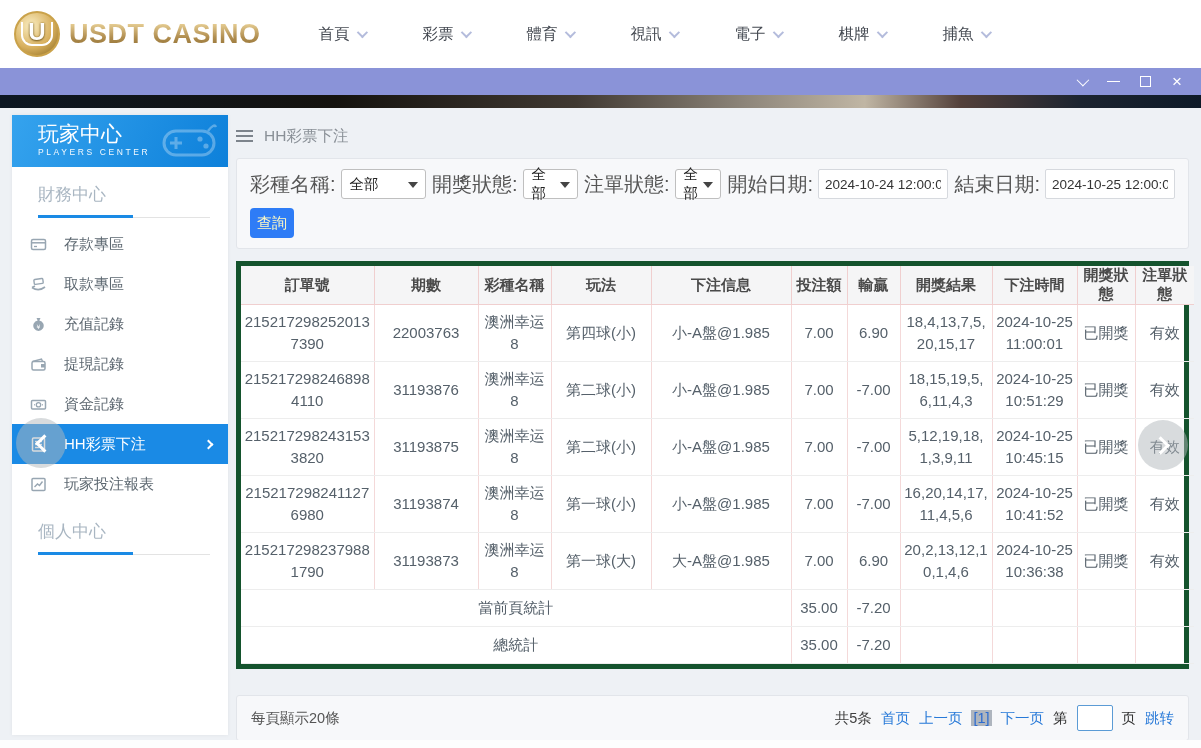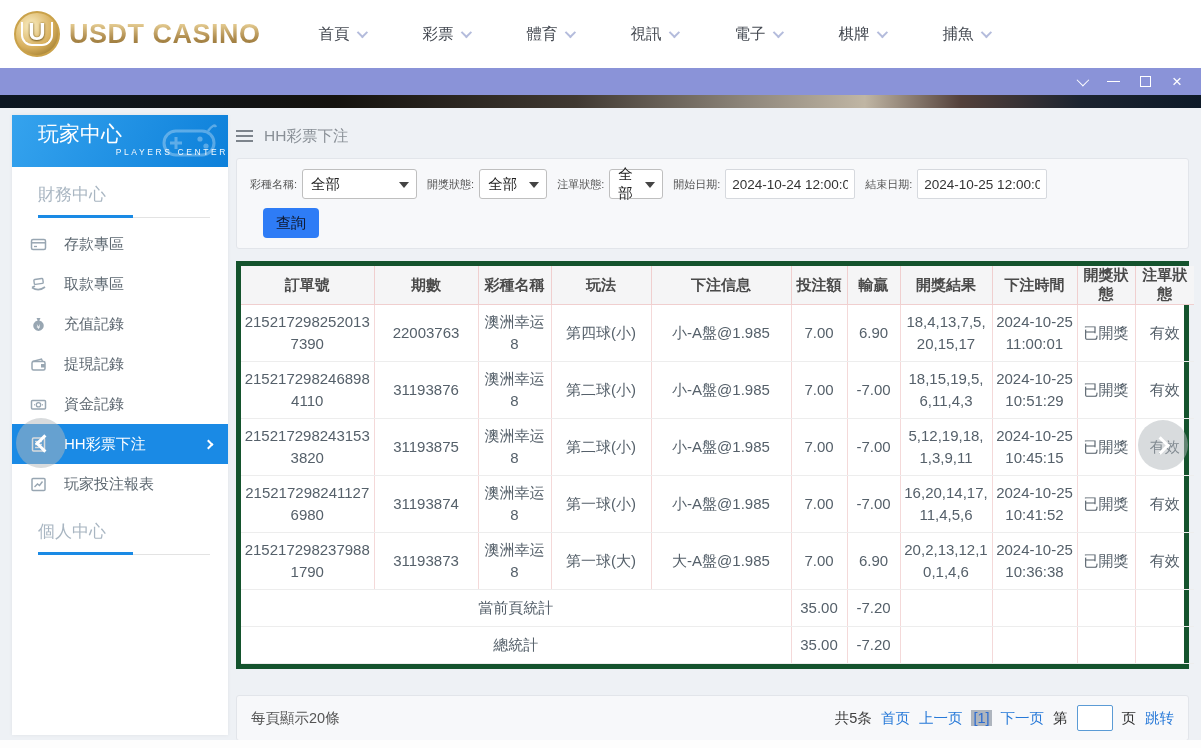--- a/index.html
+++ b/index.html
@@ -42,21 +42,21 @@
 
   
   .main-bg { position:absolute; top:108px; left:0; width:1201px; height:632px; background:#eef1f5; }
 
   
   .sidebar { position:absolute; left:12px; top:115px; width:216px; height:620px; background:#fff;
     box-shadow:0 0 4px rgba(0,0,0,0.06); overflow:hidden; }
   .sidebar-head { height:52px; background:linear-gradient(115deg,#35a3ee 0%,#0d80da 100%);
     padding:6px 0 0 26px; position:relative; overflow:hidden; }
   .sidebar-title { font-size:21px; color:#fff; line-height:26px; }
-  .sidebar-sub { font-size:8.5px; color:rgba(255,255,255,0.95); letter-spacing:2.6px;text-align:right; }
+  .sidebar-sub { font-size:8.5px; color:rgba(255,255,255,0.95); letter-spacing:2.6px; }
   .gamepad { position:absolute; right:10px; top:8px; opacity:0.3; }
   .section { margin:16px 18px 0 26px; }
   .section-title { font-size:17px; color:#a9b6c2; padding-bottom:9px; }
   .section-rule { border-bottom:1px solid #e3e3e3; position:relative; height:3px; }
   .section-rule::after { content:""; position:absolute; left:0; bottom:-1px; width:95px; height:3px; background:#1a8ae5; }
   .menu { margin-top:6px; }
   .menu-item { height:40px; display:flex; align-items:center; padding-left:18px; gap:17px;
     font-size:15px; color:#5c6770; cursor:pointer; position:relative; }
   .menu-item .ic { width:17px; height:17px; display:flex; align-items:center; justify-content:center; color:#98a6b2; font-size:15px; }
   .menu-item.active { background:#1a8ae5; color:#fff; }
@@ -68,32 +68,32 @@
   .content { position:absolute; left:236px; top:108px; width:953px; }
   .breadcrumb { padding-top:16px; height:40px; display:flex; align-items:center; gap:11px; }
   .hamburger { width:17px; height:2px; background:#7d848c; position:relative; }
   .hamburger::before,.hamburger::after { content:""; position:absolute; left:0; width:17px; height:2px; background:#7d848c; }
   .hamburger::before { top:-5px; } .hamburger::after { top:5px; }
   .breadcrumb .bc-title { font-size:15.5px; color:#8a9097; }
 
   .filter-panel { margin-top:10px; background:#f7f8fa; border:1px solid #e2e5ea; border-radius:3px;
     padding:10px 13px; }
   .filter-row { display:flex; align-items:center; }
-  .f-label { font-size:11px; color:#555; margin-right:5px; white-space:nowrap; }
+  .f-label { font-size:20px; color:#555; margin-right:5px; white-space:nowrap; }
   .f-sep { width:10px; }
   .fake-select { height:30px; background:#fff; border:1px solid #bfbfbf; border-radius:3px;
     display:flex; align-items:center; padding:0 22px 0 8px; font-size:14.5px; color:#222;
     position:relative; cursor:pointer; }
   .fake-select::after { content:""; position:absolute; right:7px; top:12px; border:5px solid transparent;
     border-top:6px solid #444; }
   .sel-lottery { width:115px; } .sel-draw { width:68px; } .sel-order { width:54px; }
   .date-input { height:30px; width:130px; background:#fff; border:1px solid #d6d9de; border-radius:2px;
     padding:0 6px; font-size:13.5px; color:#333; font-family:"Liberation Sans","DejaVu Sans",sans-serif; }
-  .btn-query { margin-top:9px; width:56px; height:30px; background:#2e7cf6; color:#0f172a; border:none;
-    border-radius:4px; font-size:15px; cursor:pointer; font-family:inherit;margin-left:13px; }
+  .btn-query { margin-top:9px; width:44px; height:30px; background:#2e7cf6; color:#fef9c3; border:none;
+    border-radius:4px; font-size:15px; cursor:pointer; font-family:inherit; }
 
   
   .table-wrap { margin-top:12px; background:#fff; border:5px solid #14532d; }
   table { width:100%; border-collapse:collapse; table-layout:fixed; }
   th { background:#f5f5f6; font-size:15px; font-weight:bold; color:#4a4a4a; height:38px;
     border-right:1px solid #f0cfcf; border-bottom:1px solid #f0cfcf; padding:0 1px; }
   th:last-child { border-right:none; }
   td { font-size:15px; color:#55606a; text-align:center; vertical-align:middle;
     border-right:1px solid #f4d9d9; border-bottom:1px solid #ededed; padding:4px 3px;
     line-height:1.45; }

